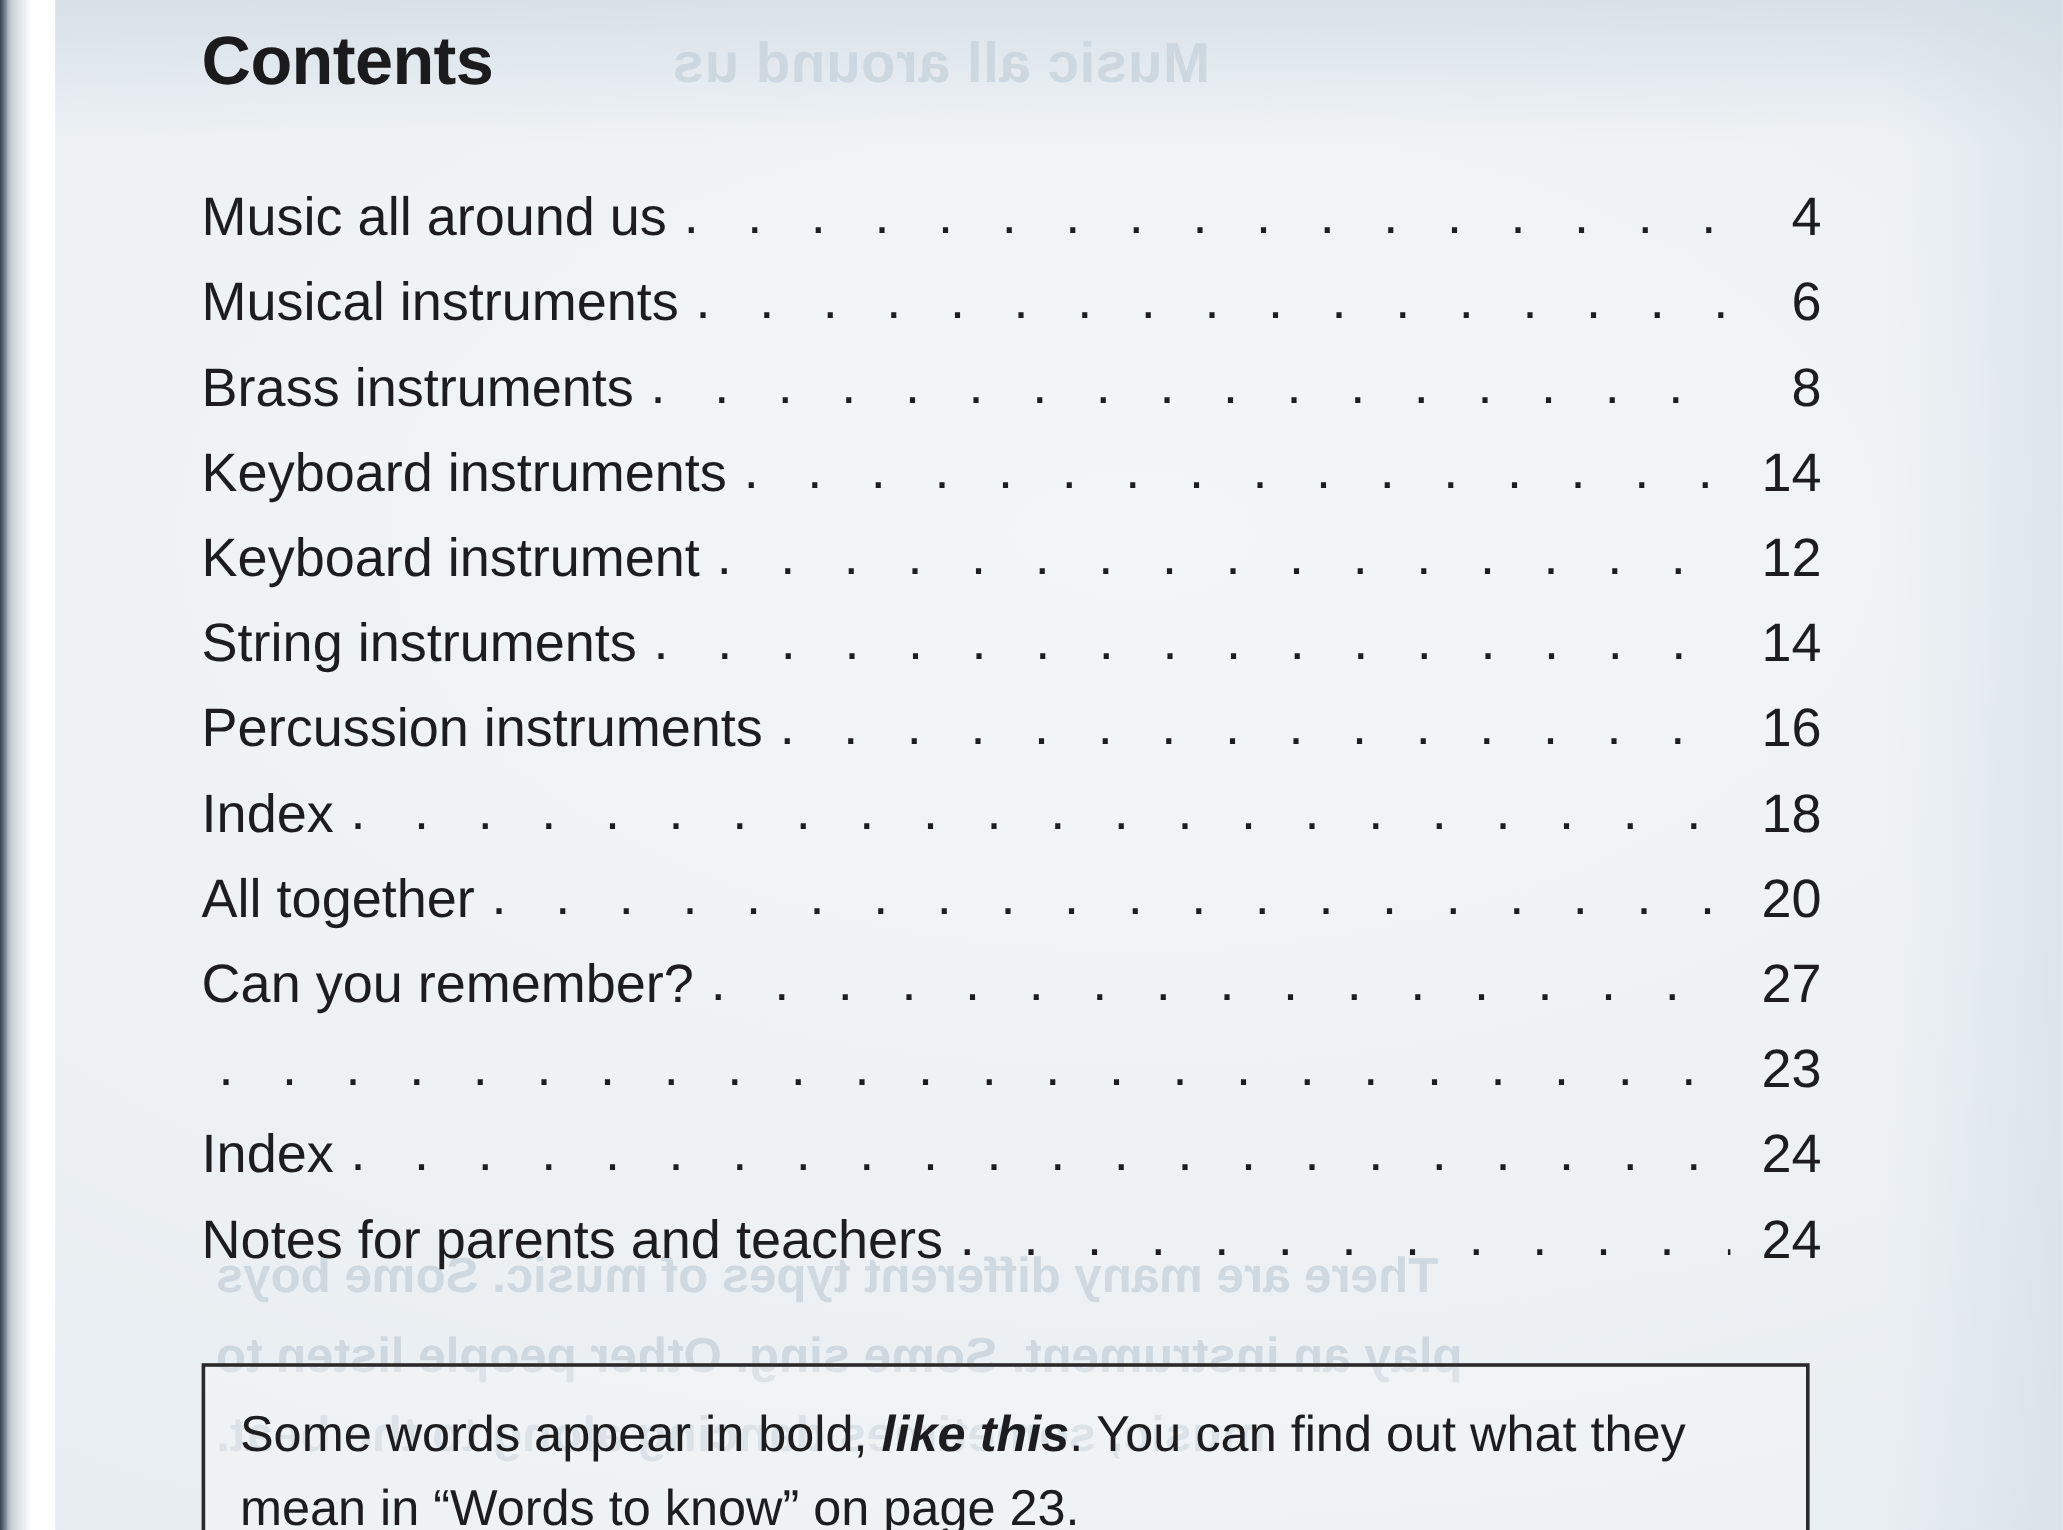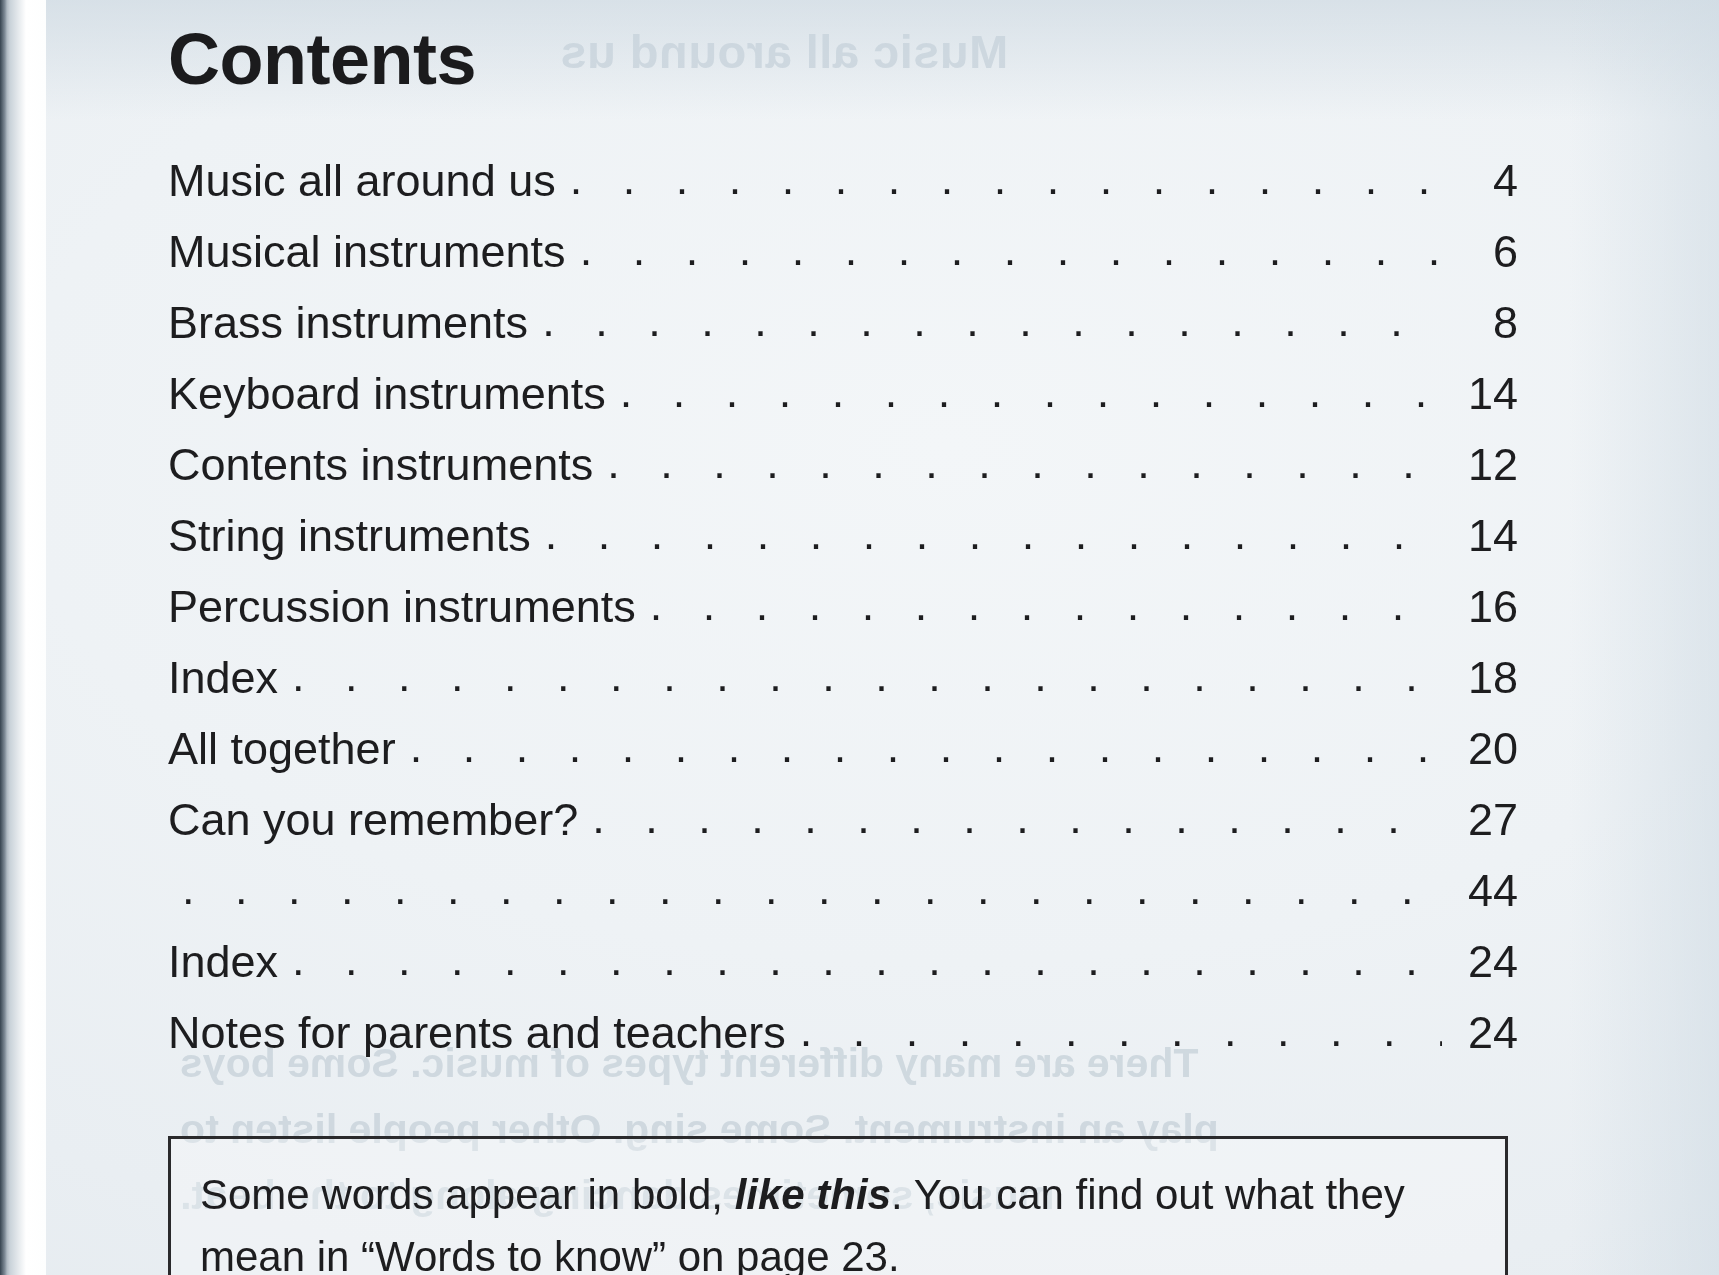--- a/index.html
+++ b/index.html
@@ -63,21 +63,21 @@
     position: absolute;
     left: 0; top: 0;
     width: 1719px;
     height: 1275px;
   }
 
   .title {
     position: absolute;
     left: 168px;
     top: 18px;
-    font-size: 72px;
+    font-size: 57px;
     font-weight: 700;
     color: #1b1b1d;
     letter-spacing: -0.5px;
   }
 
   .toc {
     position: absolute;
     left: 168px;
     top: 155px;
     width: 1350px;
@@ -188,21 +188,21 @@
         <span class="toc-page">8</span>
       </div>
 
       <div class="toc-row">
         <span class="toc-label">Keyboard instruments</span>
         <span class="toc-leader">. . . . . . . . . . . . . . . . . . . . . . . . . . . . . . . . . . . . . . . . . . . . . . . . . . .</span>
         <span class="toc-page">14</span>
       </div>
 
       <div class="toc-row">
-        <span class="toc-label">Contents instruments</span>
+        <span class="toc-label">Keyboard instrument</span>
         <span class="toc-leader">. . . . . . . . . . . . . . . . . . . . . . . . . . . . . . . . . . . . . . . . . . . . . . . . . . .</span>
         <span class="toc-page">12</span>
       </div>
 
       <div class="toc-row">
         <span class="toc-label">String instruments</span>
         <span class="toc-leader">. . . . . . . . . . . . . . . . . . . . . . . . . . . . . . . . . . . . . . . . . . . . . . . . . . .</span>
         <span class="toc-page">14</span>
       </div>
 
@@ -225,21 +225,21 @@
       </div>
 
       <div class="toc-row">
         <span class="toc-label">Can you remember?</span>
         <span class="toc-leader">. . . . . . . . . . . . . . . . . . . . . . . . . . . . . . . . . . . . . . . . . . . . . . . . . . .</span>
         <span class="toc-page">27</span>
       </div>
 
       <div class="toc-row">
         <span class="toc-leader">. . . . . . . . . . . . . . . . . . . . . . . . . . . . . . . . . . . . . . . . . . . . . . . . . . .</span>
-        <span class="toc-page">44</span>
+        <span class="toc-page">23</span>
       </div>
 
       <div class="toc-row">
         <span class="toc-label">Index</span>
         <span class="toc-leader">. . . . . . . . . . . . . . . . . . . . . . . . . . . . . . . . . . . . . . . . . . . . . . . . . . .</span>
         <span class="toc-page">24</span>
       </div>
 
       <div class="toc-row">
         <span class="toc-label">Notes for parents and teachers</span>

